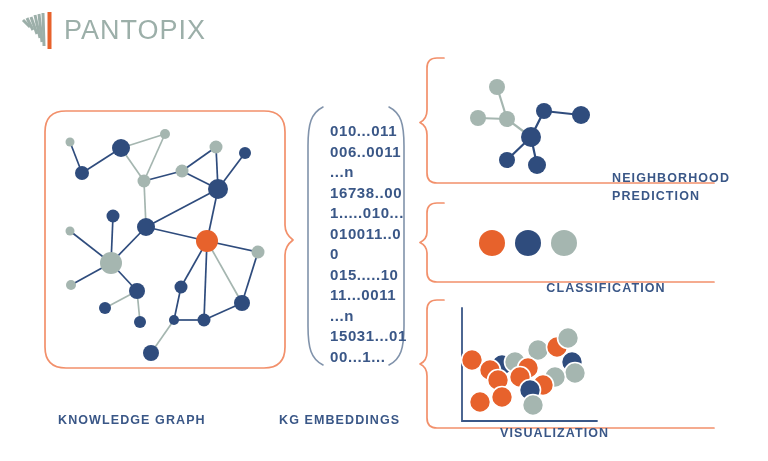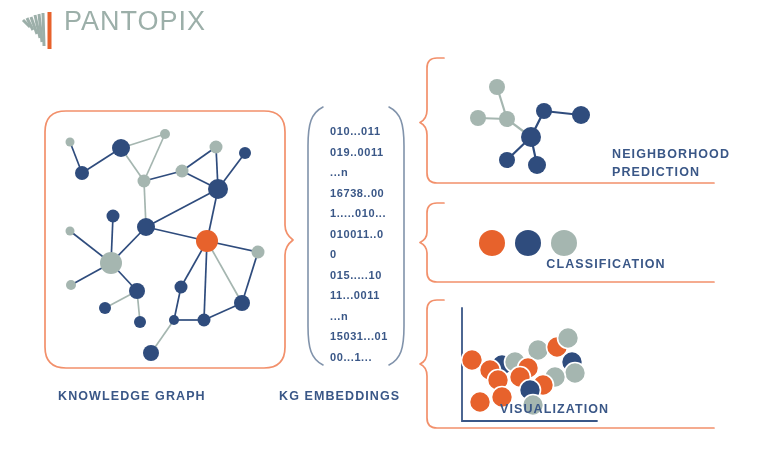--- a/index.html
+++ b/index.html
@@ -1,37 +1,37 @@
 <!DOCTYPE html>
 <html><head>
 <meta charset="utf-8">
 <style>
   html,body{margin:0;padding:0;background:#fff;}
   .canvas{
     position:relative;width:768px;height:461px;background:#ffffff;
     font-family:"Liberation Sans", sans-serif;overflow:hidden;
   }
   .art{position:absolute;left:0;top:0;}
-  .logo{position:absolute;left:14px;top:8px;display:flex;align-items:flex-start;}
+  .logo{position:absolute;left:14px;top:8px;display:flex;align-items:center;}
   .logo-text{
     font-size:27px;letter-spacing:1px;color:#9CAFA9;font-weight:500;
     margin-left:4px;line-height:1;
   }
   .lbl{
     position:absolute;color:#3A5787;font-weight:bold;font-size:12.5px;
-    letter-spacing:1.1px;line-height:17.5px;white-space:nowrap;
+    letter-spacing:1.1px;line-height:17.5px;white-space:nowrap;margin-top:24px;
   }
   .lbl-kg{left:58px;top:388px;}
   .lbl-emb{left:279px;top:388px;}
   .lbl-np{left:612px;top:146px;}
   .lbl-cls{left:500px;top:256px;width:212px;text-align:center;}
   .lbl-viz{left:500px;top:401px;width:213px;}
   .emb-lines{
     position:absolute;left:330px;top:121px;width:70px;color:#3A5787;
-    font-size:11px;font-weight:bold;letter-spacing:0.6px;
+    font-size:15px;font-weight:bold;letter-spacing:0.6px;
   }
   .emb-lines div{height:20.5px;line-height:20.5px;}
 </style>
 </head>
 <body>
 
 <div class="canvas">
 
   <svg class="art" width="768" height="461" viewBox="0 0 768 461">
 
@@ -160,21 +160,21 @@
         <line x1="25" y1="6" x2="28" y2="34"></line>
         <line x1="29" y1="5" x2="30" y2="38"></line>
       </g>
       <rect x="33.5" y="4" width="4" height="37" fill="#E7622C"></rect>
     </svg>
     <span class="logo-text">PANTOPIX</span>
   </div>
 
   <div class="emb-lines" id="emb-lines">
       <div>010...011</div>
-      <div>019..0011</div>
+      <div>006..0011</div>
       <div>...n</div>
       <div>16738..00</div>
       <div>1.....010...</div>
       <div>010011..0</div>
       <div>0</div>
       <div>015.....10</div>
       <div>11...0011</div>
       <div>...n</div>
       <div>15031...01</div>
       <div>00...1...</div>

